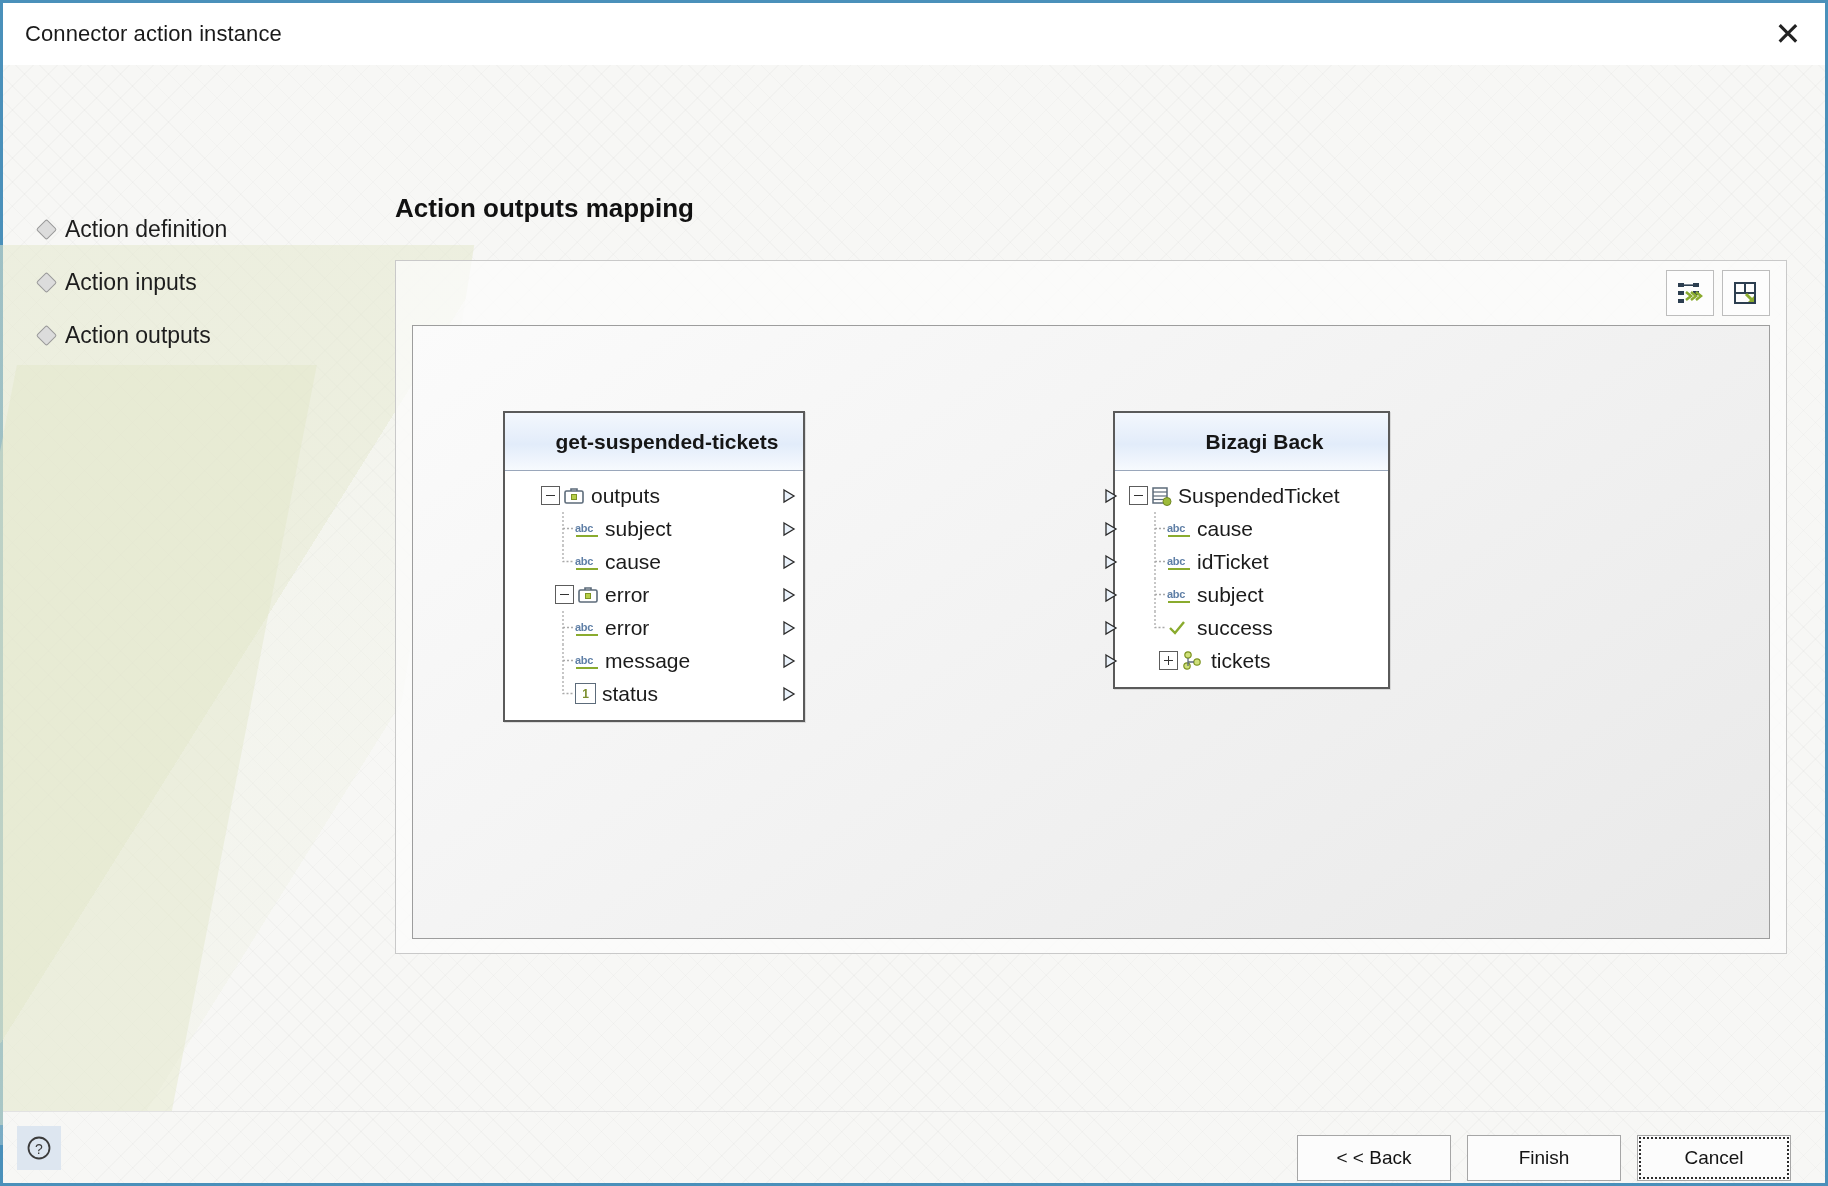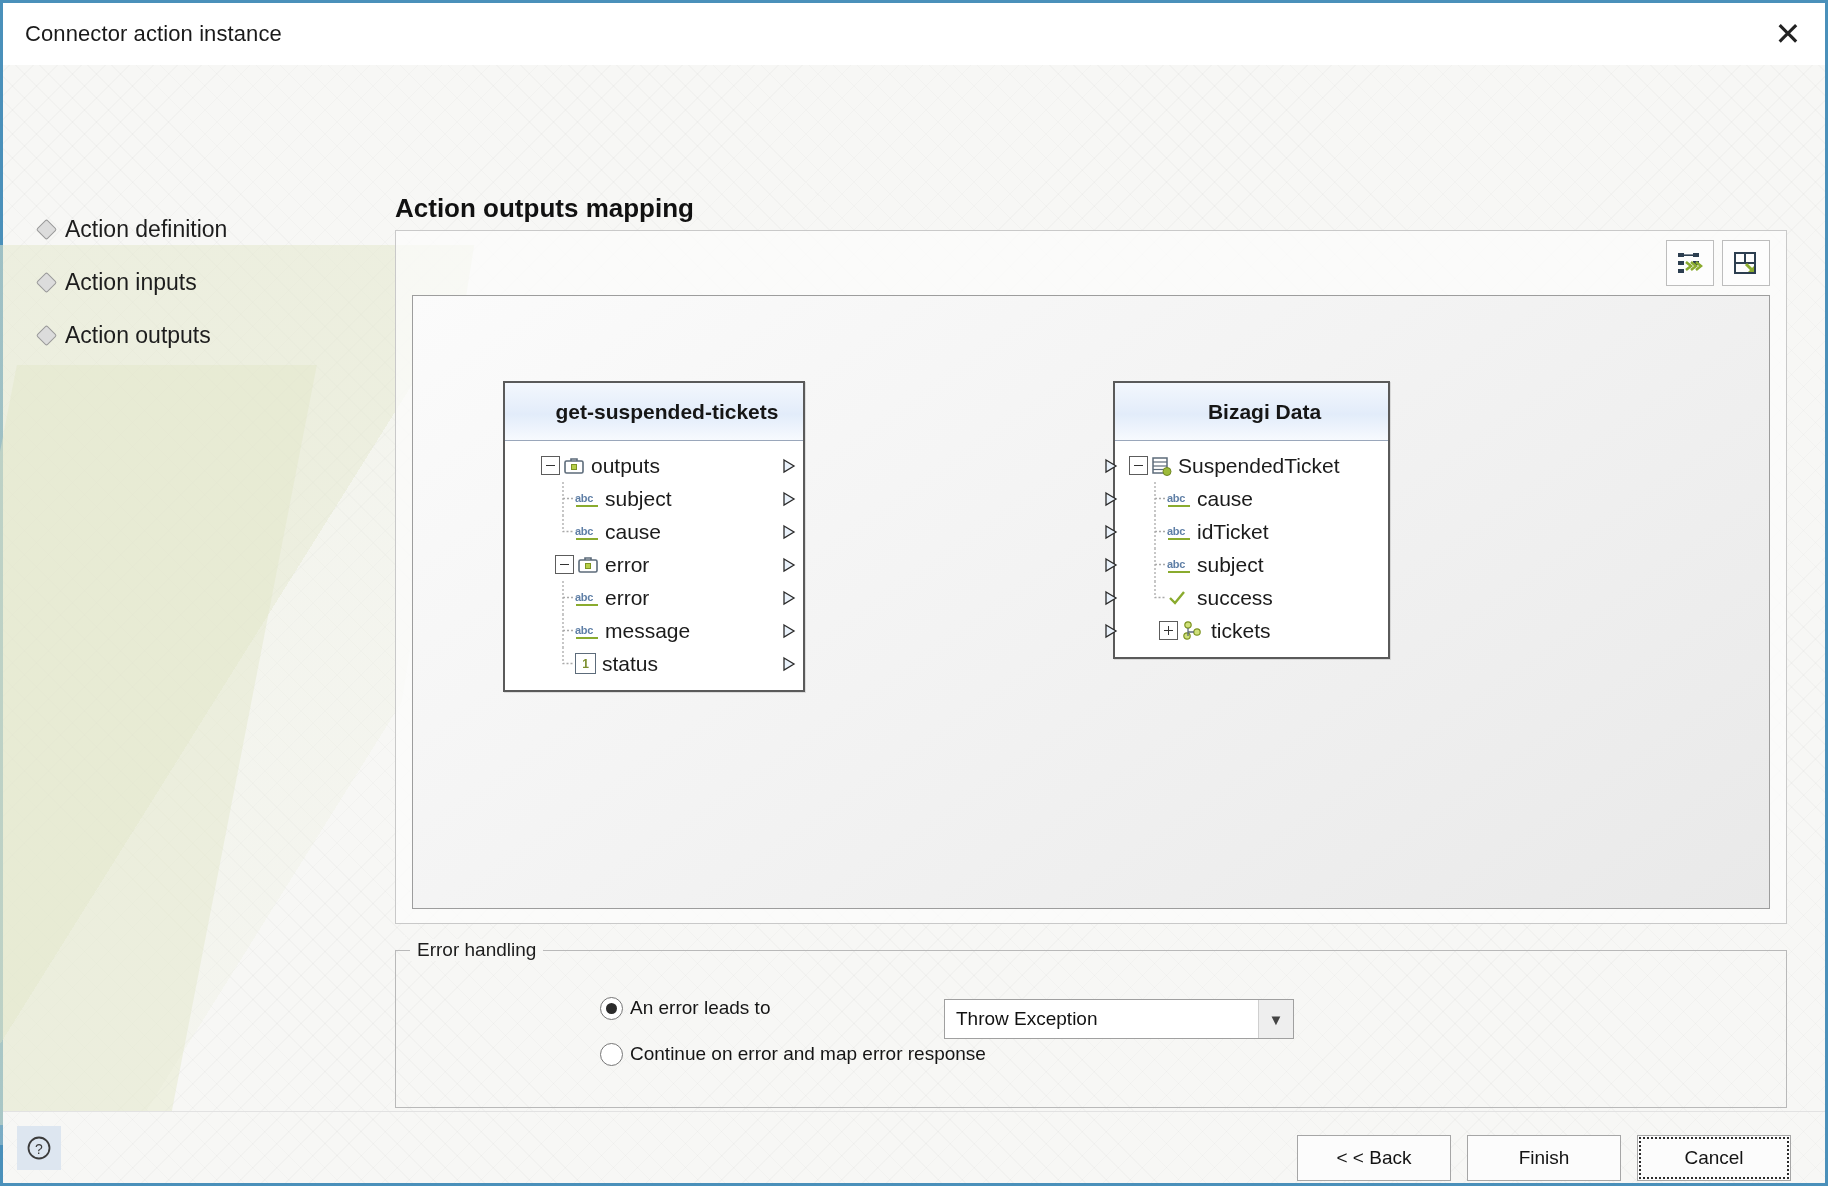--- a/index.html
+++ b/index.html
@@ -57,21 +57,21 @@
   .navbullet{
     width:13px;height:13px;flex:0 0 13px;
     border:1px solid #9a9a9a;background:#dcdcdc;
     transform:rotate(45deg);border-radius:2px;
   }
   .navlabel{font-size:23px;color:#1d1d1d;}
   
   .content{flex:1;position:relative;z-index:2;padding:0 38px 0 0;box-sizing:border-box;}
   .heading{
     font-size:26px;font-weight:bold;color:#111;
-    margin:128px 0 6px 0;
+    margin:128px 0 36px 0;
   }
   .mapper{
     border:1px solid #c9c9c9;background:rgba(252,252,252,.72);
     box-sizing:border-box;
   }
   .mapper-toolbar{
     height:64px;display:flex;align-items:center;justify-content:flex-end;
     gap:8px;padding:0 16px;box-sizing:border-box;
   }
   .tbtn{
@@ -360,21 +360,21 @@
                   <svg width="16" height="16" viewBox="0 0 16 16">
                       <polygon points="3,2 13,8 3,14" fill="#eaf2fb" stroke="#2b2b2b" stroke-width="1.3"></polygon>
                     </svg>
                 </span>
               </div>
 
             </div>
           </div>
 
           <div class="treebox" style="left:700px;top:85px;width:273px;">
-            <div class="tbox-head">Bizagi Data</div>
+            <div class="tbox-head">Bizagi Back</div>
             <div class="tbox-body">
 
               <div class="trow" style="position:relative;">
                 <span class="ico" style="position:absolute;left:-12px;">
                   <svg width="16" height="16" viewBox="0 0 16 16">
                       <polygon points="3,2 13,8 3,14" fill="#eaf2fb" stroke="#2b2b2b" stroke-width="1.3"></polygon>
                     </svg>
                 </span>
                 <span class="spacer" style="width:14px;"></span>
                 <span class="exp">
@@ -478,38 +478,20 @@
                 </span>
                 <span class="lbl">tickets</span>
               </div>
 
             </div>
           </div>
 
         </div>
       </div>
 
-      <div class="fieldset">
-        <div class="legend">Error handling</div>
-
-        <div class="radiorow">
-          <span class="radio on"></span>
-          <span class="radiolabel">An error leads to</span>
-        </div>
-
-        <div class="radiorow">
-          <span class="radio"></span>
-          <span class="radiolabel">Continue on error and map error response</span>
-        </div>
-
-        <div class="selectbox">
-          <span class="val">Throw Exception</span>
-          <span class="selectarrow">▼</span>
-        </div>
-      </div>
 
     </div>
   </div>
 
   <div class="footer">
     <div class="helpbtn">
       <svg width="26" height="26" viewBox="0 0 26 26">
           <circle cx="13" cy="13" r="10.5" fill="none" stroke="#3b3b3b" stroke-width="1.8"></circle>
           <text x="13" y="18.5" font-size="14" font-family="Liberation Sans, sans-serif" fill="#3b3b3b" text-anchor="middle">?</text>
         </svg>

